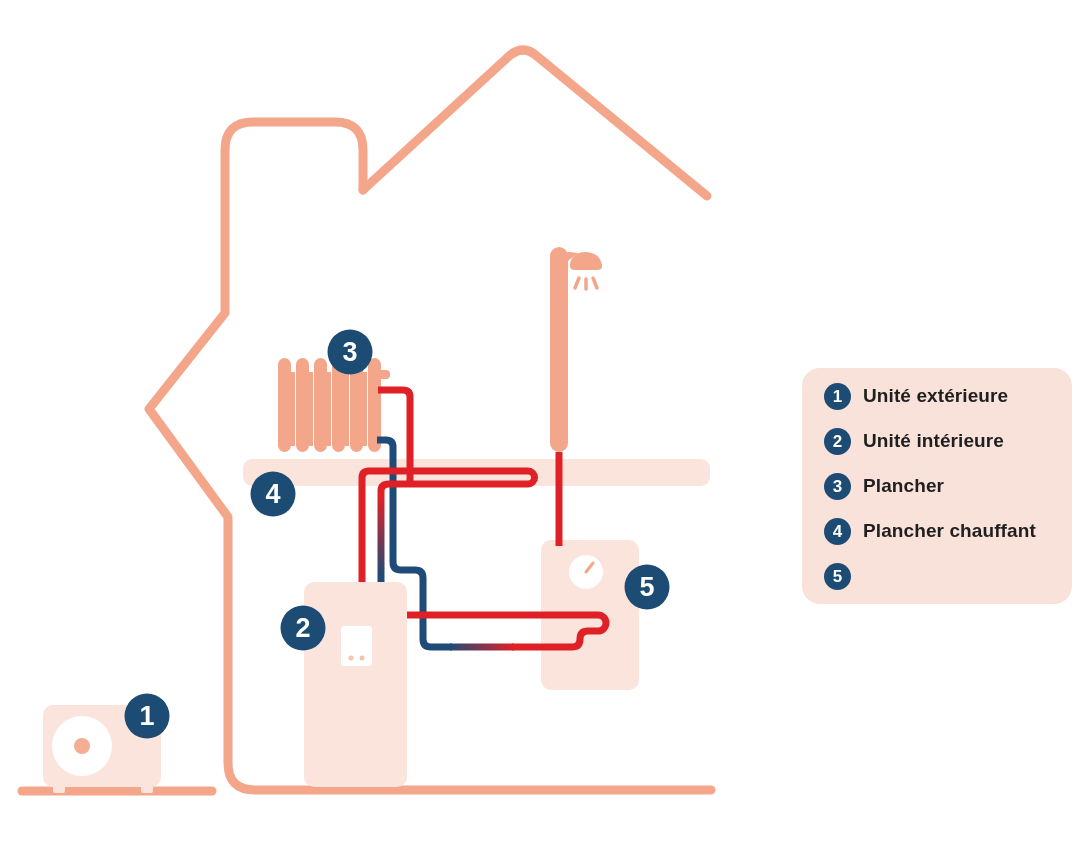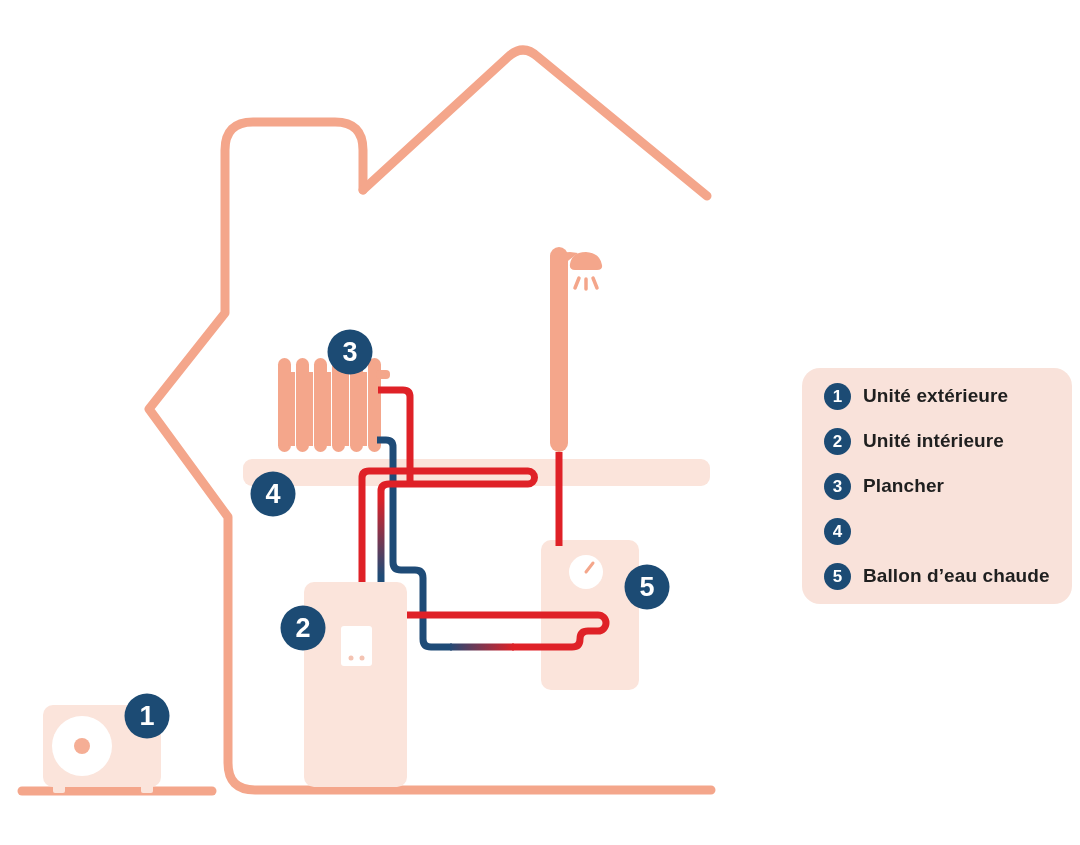--- a/index.html
+++ b/index.html
@@ -136,20 +136,20 @@
     <div class="legend-row">
       <span class="legend-badge">2</span>
       <span class="legend-label">Unité intérieure</span>
     </div>
     <div class="legend-row">
       <span class="legend-badge">3</span>
       <span class="legend-label">Plancher</span>
     </div>
     <div class="legend-row">
       <span class="legend-badge">4</span>
+      <span class="legend-label">Plancher chauffant</span>
     </div>
     <div class="legend-row">
       <span class="legend-badge">5</span>
-      <span class="legend-label">Ballon d’eau chaude</span>
     </div>
   </div>
 
 </div>
 
 </body></html>

